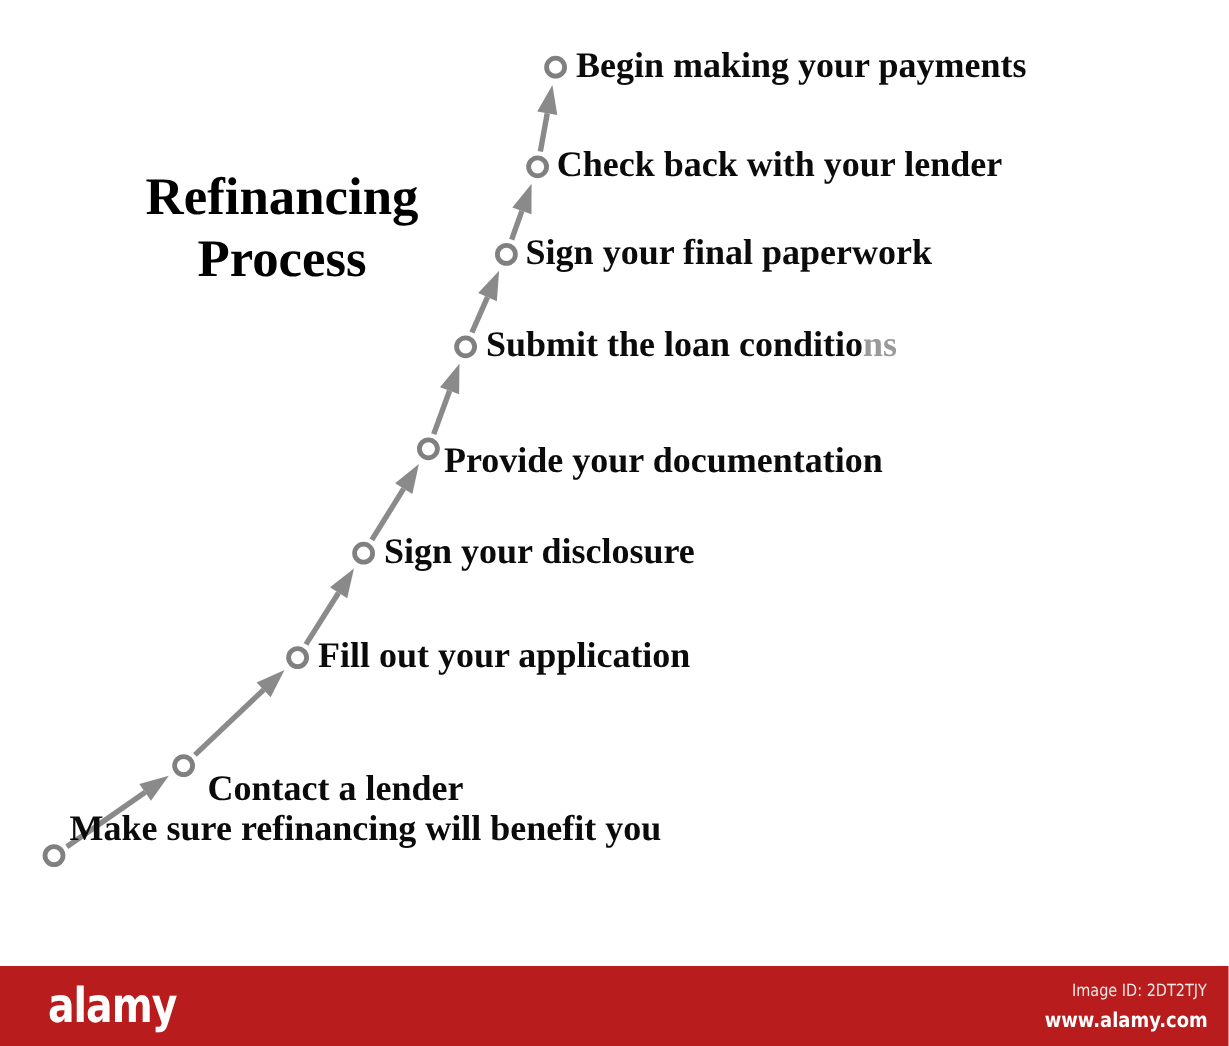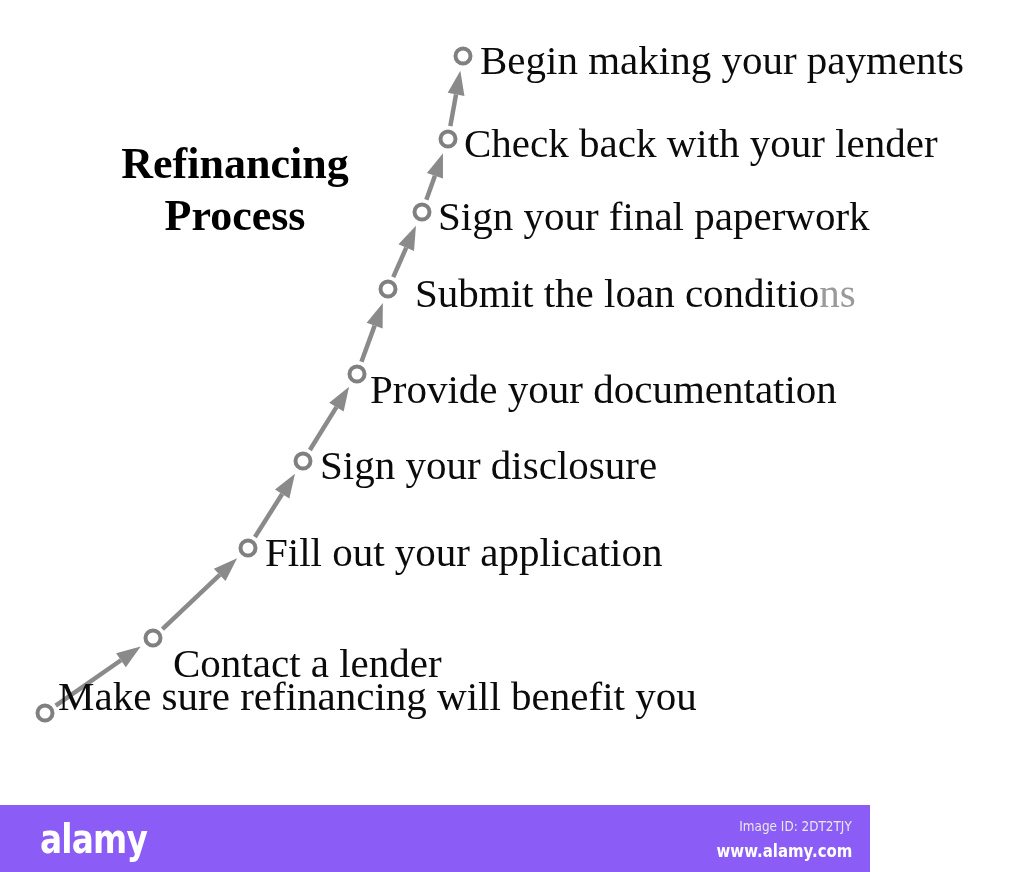--- a/index.html
+++ b/index.html
@@ -38,39 +38,39 @@
     left: 0;
     top: 0;
     width: 1024px;
     height: 805px;
   }
 
   
   .step-label {
     position: absolute;
     font-family: "Liberation Serif", "DejaVu Serif", serif;
-    font-weight: normal;
-    font-size: 41px;
+    font-weight: bold;
+    font-size: 30px;
     line-height: 1;
     color: #0b0b0b;
     white-space: nowrap;
   }
   .step-label.faded-tail {
     
   }
   .tail-ghost { color: #9a9a9a; }
 
   
   #footer-bar {
     position: absolute;
     left: 0;
     top: 805px;
-    width: 870px;
+    width: 1024px;
     height: 67px;
-    background: #8b5cf6;
+    background: #b91c1c;
     text-decoration: underline;
   }
   #alamy-logo {
     position: absolute;
     left: 40px;
     top: 14px;
     font-family: "DejaVu Sans", sans-serif;
     font-weight: bold;
     font-size: 40px;
     line-height: 1;
@@ -144,21 +144,21 @@
         <circle cx="463" cy="56" r="7.5" fill="#ffffff" stroke="#808080" stroke-width="4"></circle>
       </g>
   </svg>
 
   <div id="labels-layer">
       <div class="step-label" style="left: 58px; top: 676px;">Make sure refinancing will benefit you</div>
       <div class="step-label" style="left: 173px; top: 623px; margin-top: 20px;">Contact a lender</div>
       <div class="step-label" style="left: 265px; top: 532px;">Fill out your application</div>
       <div class="step-label" style="left: 320px; top: 445px;">Sign your disclosure</div>
       <div class="step-label" style="left: 370px; top: 369px;">Provide your documentation</div>
-      <div class="step-label faded-tail" style="left: 415px; top: 273px;"><span>Submit the loan conditio</span><span class="tail-ghost">ns</span></div>
+      <div class="step-label faded-tail" style="left: 405px; top: 273px;"><span>Submit the loan conditio</span><span class="tail-ghost">ns</span></div>
       <div class="step-label" style="left: 438px; top: 196px;">Sign your final paperwork</div>
       <div class="step-label" style="left: 464px; top: 123px;">Check back with your lender</div>
       <div class="step-label" style="left: 480px; top: 40px;">Begin making your payments</div>
     </div>
 
   <div id="footer-bar">
     <div id="alamy-logo">alamy</div>
     <div id="footer-image-id">Image ID: 2DT2TJY</div>
     <div id="footer-url">www.alamy.com</div>
   </div>

